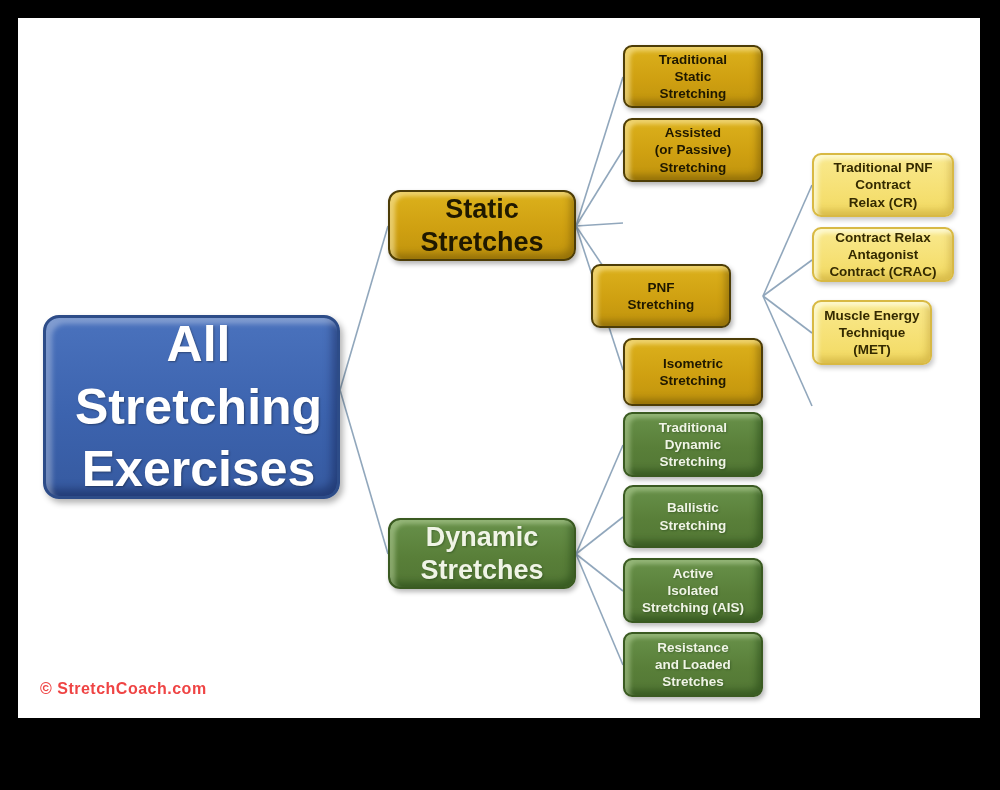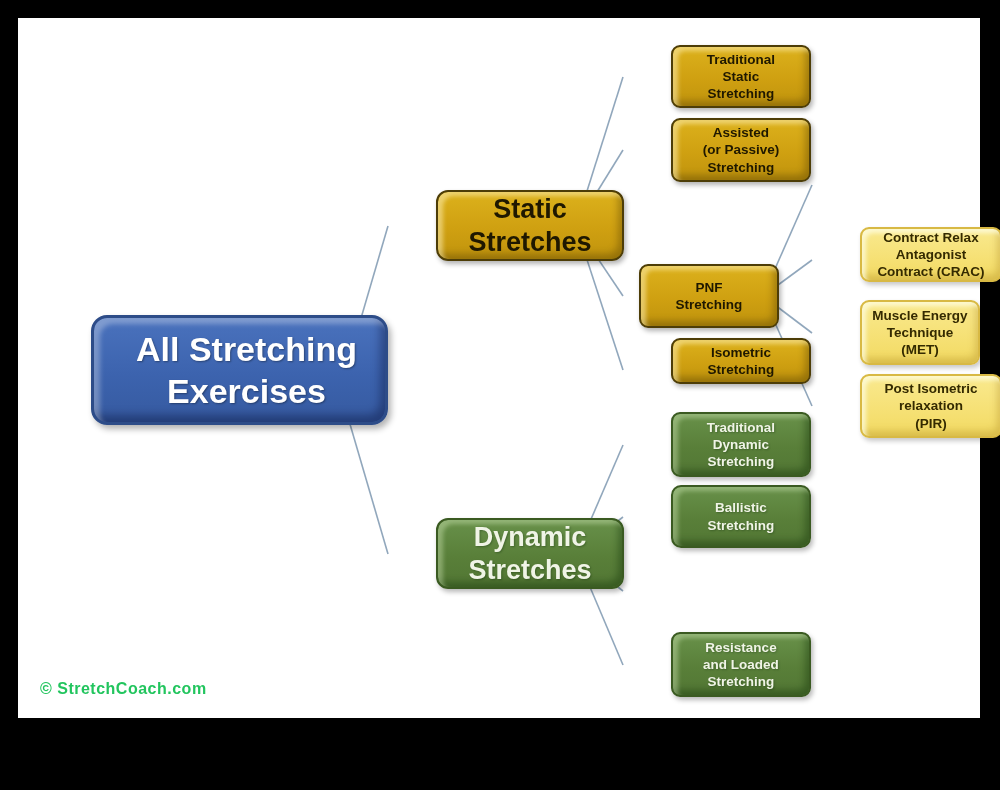--- a/index.html
+++ b/index.html
@@ -6,21 +6,20 @@
   .frame{
     position:relative;width:1000px;height:790px;background:#000;overflow:hidden;
     font-family:"Liberation Sans","DejaVu Sans",sans-serif;
   }
   .canvas{position:absolute;left:18px;top:18px;width:962px;height:700px;background:#ffffff;}
   .connectors{position:absolute;left:0;top:0;width:1000px;height:790px;pointer-events:none;}
   .node{
     position:absolute;display:flex;align-items:center;justify-content:center;
     text-align:center;font-weight:bold;white-space:pre-line;box-sizing:border-box;
     line-height:1.28;
-    margin-left:48px;
   }
   .leaf{font-size:13.5px;border-radius:9px;}
   .blue{
     background:linear-gradient(180deg,#4a72bd 0%,#3c63ae 55%,#365aa0 100%);
     border:3px solid #2d4c88;color:#ffffff;border-radius:16px;
     box-shadow:inset 6px 6px 5px rgba(255,255,255,0.30), inset -5px -7px 9px rgba(0,10,45,0.35), 3px 4px 6px rgba(0,0,0,0.30);
     text-shadow:1px 1px 2px rgba(0,0,0,0.35);
   }
   .gold{
     background:linear-gradient(180deg,#dcb11c 0%,#cfa011 55%,#c0940d 100%);
@@ -34,39 +33,39 @@
     box-shadow:inset 4px 4px 4px rgba(255,255,230,0.75), inset -3px -5px 7px rgba(160,120,20,0.30), 2px 3px 5px rgba(0,0,0,0.22);
   }
   .green{
     background:linear-gradient(180deg,#68914a 0%,#597f39 55%,#527734 100%);
     border:2px solid #3a5a21;color:#f0f4e6;
     box-shadow:inset 5px 4px 4px rgba(235,255,210,0.35), inset -4px -5px 7px rgba(10,40,0,0.35), 2px 3px 5px rgba(0,0,0,0.28);
     text-shadow:1px 1px 2px rgba(0,30,0,0.30);
   }
   .green.branch{border-radius:12px;font-size:27px;line-height:1.2;}
   
-  .n-root{left:43px;top:315px;width:297px;height:110px;font-size:34px;line-height:1.25;padding-left:14px;}
+  .n-root{left:43px;top:315px;width:297px;height:184px;font-size:50px;line-height:1.25;padding-left:14px;}
   .n-static{left:388px;top:190px;width:188px;height:71px;}
   .n-dynamic{left:388px;top:518px;width:188px;height:71px;}
   .n-s1{left:623px;top:45px;width:140px;height:63px;}
   .n-s2{left:623px;top:118px;width:140px;height:64px;}
   .n-s3{left:623px;top:190px;width:140px;height:65px;}
   .n-s4{left:591px;top:264px;width:140px;height:64px;}
-  .n-s5{left:623px;top:338px;width:140px;height:46px;}
+  .n-s5{left:623px;top:338px;width:140px;height:68px;}
   .n-d1{left:623px;top:412px;width:140px;height:65px;}
   .n-d2{left:623px;top:485px;width:140px;height:63px;border-radius:10px;}
   .n-d3{left:623px;top:558px;width:140px;height:65px;}
   .n-d4{left:623px;top:632px;width:140px;height:65px;}
   .n-p1{left:812px;top:153px;width:142px;height:64px;}
   .n-p2{left:812px;top:227px;width:142px;height:55px;}
   .n-p3{left:812px;top:300px;width:120px;height:65px;}
   .n-p4{left:812px;top:374px;width:142px;height:64px;}
   .watermark{
     position:absolute;left:40px;top:680px;font-size:16px;font-weight:bold;
-    color:#22c55e;letter-spacing:0.5px;
+    color:#ef4444;letter-spacing:0.5px;
   }
 </style>
 </head>
 <body>
 
 <div class="frame">
   <div class="canvas"></div>
 
   <svg class="connectors" viewBox="0 0 1000 790" xmlns="http://www.w3.org/2000/svg">
     <g stroke="#91a7bc" stroke-width="1.6" fill="none">
@@ -100,33 +99,36 @@
 Static
 Stretching</div>
   <div class="node gold leaf n-s2">Assisted
 (or Passive)
 Stretching</div>
   <div class="node gold leaf n-s4">PNF
 Stretching</div>
   <div class="node gold leaf n-s5">Isometric
 Stretching</div>
 
+  <div class="node yellow leaf n-p1">Traditional PNF
+Contract
+Relax (CR)</div>
   <div class="node yellow leaf n-p2">Contract Relax
 Antagonist
 Contract (CRAC)</div>
   <div class="node yellow leaf n-p3">Muscle Energy
 Technique
 (MET)</div>
-  <div class="node yellow leaf n-p4">Post Isometric
-relaxation
-(PIR)</div>
 
   <div class="node green leaf n-d1">Traditional
 Dynamic
 Stretching</div>
   <div class="node green leaf n-d2">Ballistic
 Stretching</div>
+  <div class="node green leaf n-d3">Active
+Isolated
+Stretching (AIS)</div>
   <div class="node green leaf n-d4">Resistance
 and Loaded
-Stretching</div>
+Stretches</div>
 
   <div class="watermark">© StretchCoach.com</div>
 </div>
 
 </body></html>

